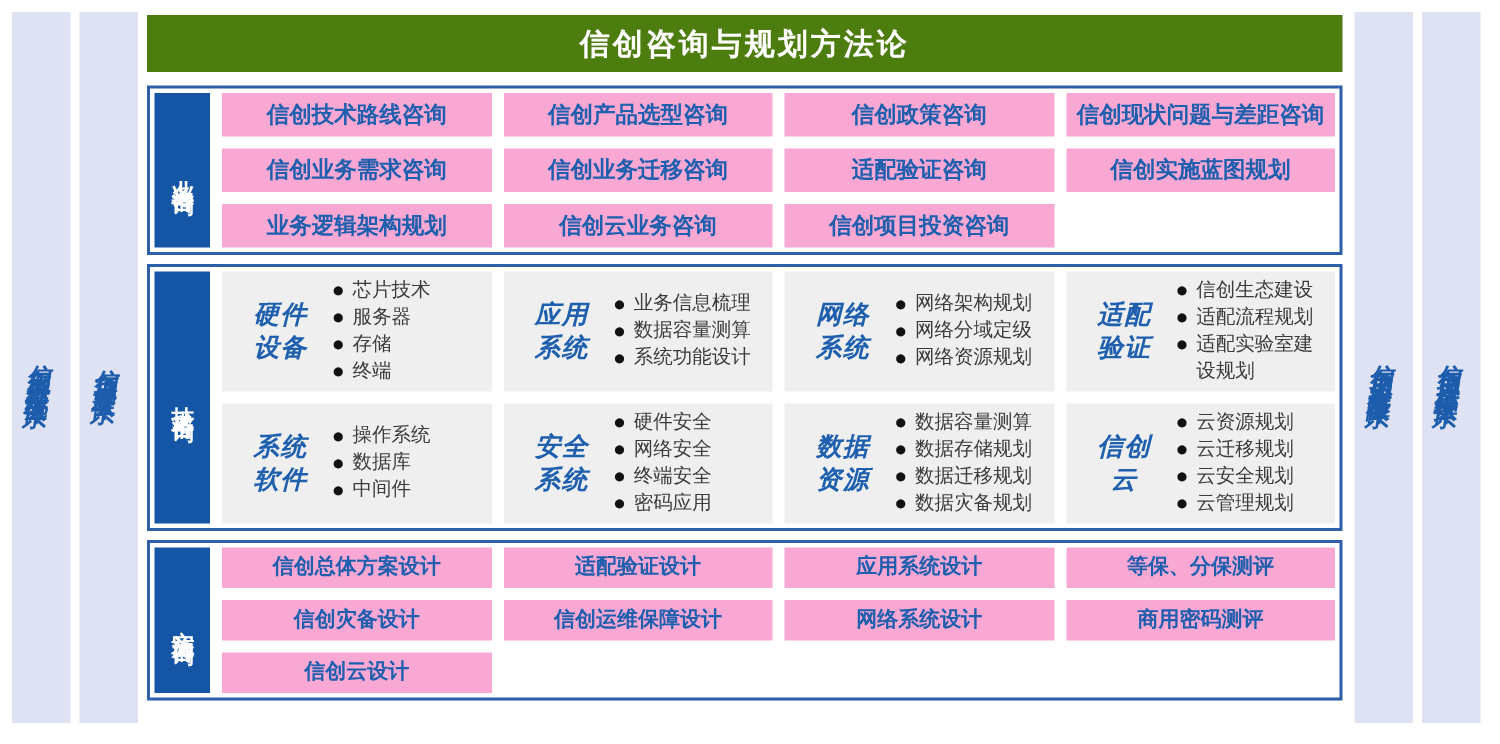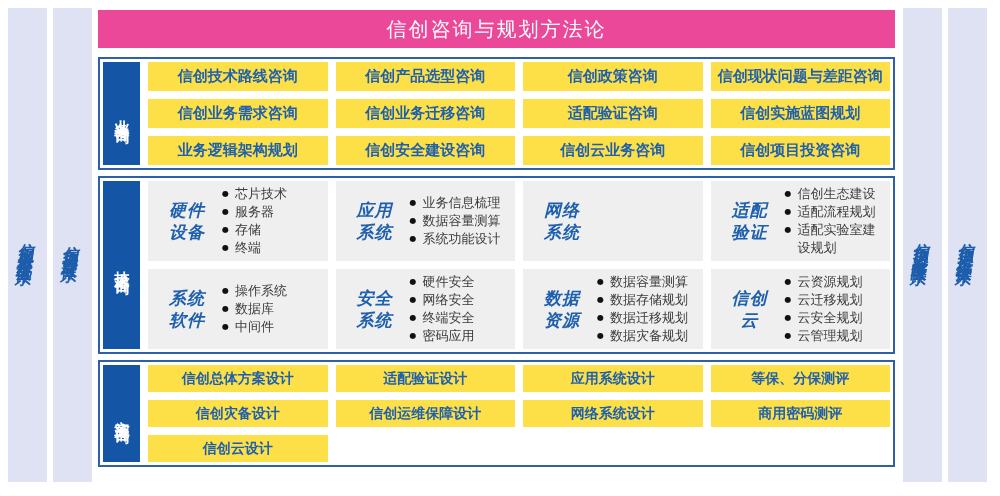--- a/index.html
+++ b/index.html
@@ -14,23 +14,23 @@
     width: 39px; background: #dfe2f2; flex: none;
     display: flex; align-items: center; justify-content: center;
   }
   .vbar .vlabel {
     writing-mode: vertical-rl; text-orientation: upright;
     color: #1d5dac; font-weight: bold; font-size: 16px; letter-spacing: 3px;
     transform: skewX(-8deg);
   }
   .main { width: 797px; flex: none; display: flex; flex-direction: column; margin: 2px 2px 0 0; }
   .title-bar {
-    height: 38px; background: #ec4899; color: #ffffff; flex: none;
-    display: flex; align-items: center; justify-content: center;
-    font-size: 20px; font-weight: normal; letter-spacing: 2px;
+    height: 38px; background: #4d7c0f; color: #ffffff; flex: none;
+    display: flex; align-items: center; justify-content: center;
+    font-size: 20px; font-weight: bold; letter-spacing: 2px;
     margin-bottom: 9px;
   }
   .section {
     border: 2px solid #2e5fa9; padding: 3px; display: flex; gap: 8px;
     margin-bottom: 6px; background: #ffffff;
   }
   .row-header {
     width: 37px; flex: none; background: #1555a6; color: #ffffff;
     display: flex; align-items: center; justify-content: center;
   }
@@ -39,21 +39,21 @@
     font-weight: bold; font-size: 15px; letter-spacing: 3px;
   }
   .row-header .vcols { display: flex; gap: 3px; }
   .row-header .vcol {
     writing-mode: vertical-rl; text-orientation: upright;
     font-weight: bold; font-size: 14px; letter-spacing: 2px;
   }
   .grid4 { flex: 1; display: grid; grid-template-columns: repeat(4, 1fr); gap: 8px; }
   .grid5 { flex: 1; display: grid; grid-template-columns: repeat(4, 1fr); gap: 8px; }
   .pill {
-    background: #fde047; color: #1e5fae; font-weight: bold; font-size: 15px;
+    background: #f9a8d4; color: #1e5fae; font-weight: bold; font-size: 15px;
     display: flex; align-items: center; justify-content: center;
     text-align: center; line-height: 1.1;
   }
   .sec-business .pill { height: 29px; }
   .sec-impl .pill { height: 27px; font-size: 14px; }
   .sec-mgmt .pill { height: 36px; }
   .tcard {
     background: #efefef; display: flex; align-items: center;
     padding: 4px 4px 4px 8px; min-height: 78px;
   }
@@ -96,21 +96,20 @@
       <div class="grid4">
         <div class="pill">信创技术路线咨询</div>
         <div class="pill">信创产品选型咨询</div>
         <div class="pill">信创政策咨询</div>
         <div class="pill">信创现状问题与差距咨询</div>
         <div class="pill">信创业务需求咨询</div>
         <div class="pill">信创业务迁移咨询</div>
         <div class="pill">适配验证咨询</div>
         <div class="pill">信创实施蓝图规划</div>
         <div class="pill">业务逻辑架构规划</div>
-        <div class="pill">信创安全建设咨询</div>
         <div class="pill">信创云业务咨询</div>
         <div class="pill">信创项目投资咨询</div>
       </div>
     </div>
 
     <div class="section sec-tech">
       <div class="row-header">
         <div class="vtext">技术咨询</div>
       </div>
       <div class="grid4">
@@ -138,20 +137,25 @@
             <li>数据容量测算</li>
             <li>系统功能设计</li>
           </ul>
         </div>
 
         <div class="tcard">
           <div class="ttitle">
             <span>网络</span>
             <span>系统</span>
           </div>
+          <ul>
+            <li>网络架构规划</li>
+            <li>网络分域定级</li>
+            <li>网络资源规划</li>
+          </ul>
         </div>
 
         <div class="tcard">
           <div class="ttitle">
             <span>适配</span>
             <span>验证</span>
           </div>
           <ul>
             <li>信创生态建设</li>
             <li>适配流程规划</li>

